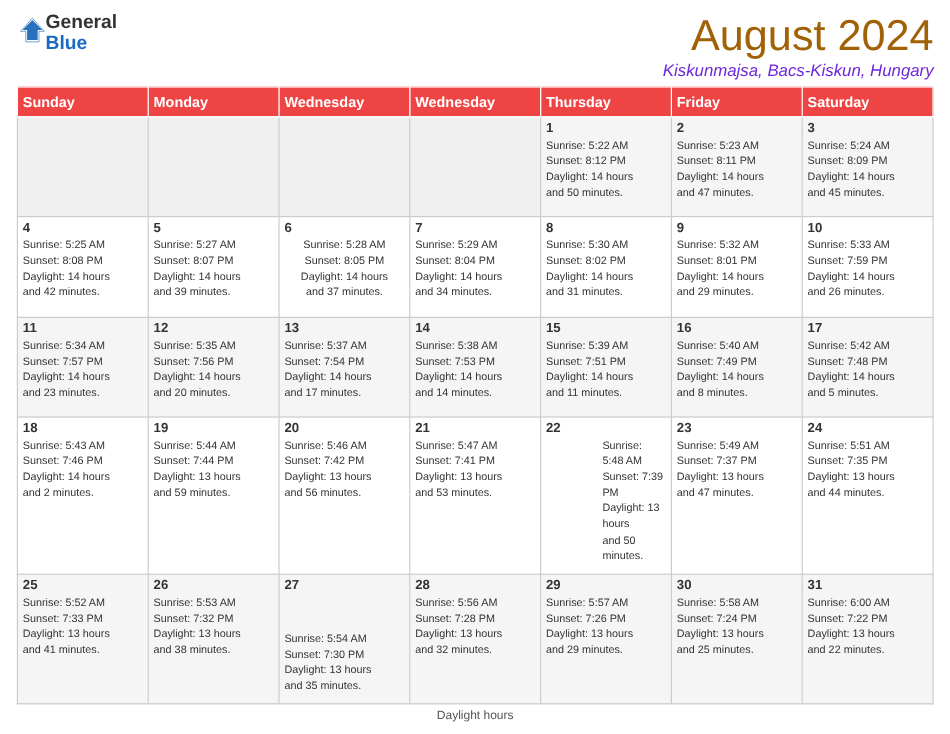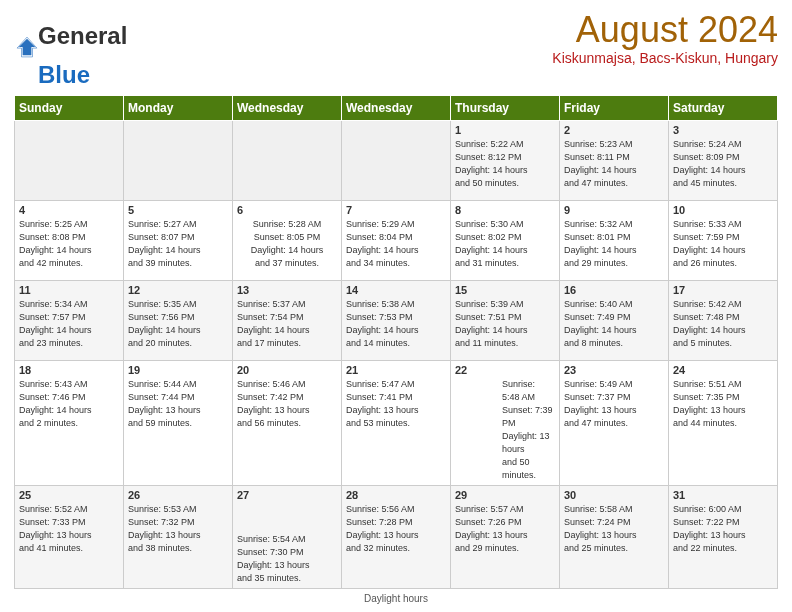--- a/index.html
+++ b/index.html
@@ -22,53 +22,53 @@
       justify-content: space-between;
       align-items: flex-start;
       margin-bottom: 6px;
     }
     .logo {
       display: flex;
       align-items: center;
       gap: 0px;
     }
     .logo-text {
-      font-size: 24px;
+      font-size: 16px;
       font-weight: bold;
       line-height: 1.1;
-      margin-top: 13px;
     }
     .logo-general { color: #333; }
     .logo-blue { color: #1a6bbf; }
     .logo-icon {
       width: 22px;
       height: 22px;
       margin-left: 2px;
     }
     .title-block {
       text-align: right;
     }
     .main-title {
       font-size: 36px;
       font-weight: normal;
       color: #a16207;
       line-height: 1.1;
     }
     .subtitle {
       font-size: 14px;
-      color: #b91c1c;
+      color: #6d28d9;
+      font-style: italic;
     }
     .calendar {
       flex: 1;
       border-collapse: collapse;
       width: 100%;
       table-layout: fixed;
     }
     .calendar thead tr th {
-      background: #4d7c0f;
+      background: #ef4444;
       color: #fff;
       font-size: 12px;
       font-weight: bold;
       padding: 5px 4px;
       text-align: left;
       border: 1px solid #fff;
     }
     .calendar tbody tr td {
       border: 1px solid #ccc;
       vertical-align: top;

